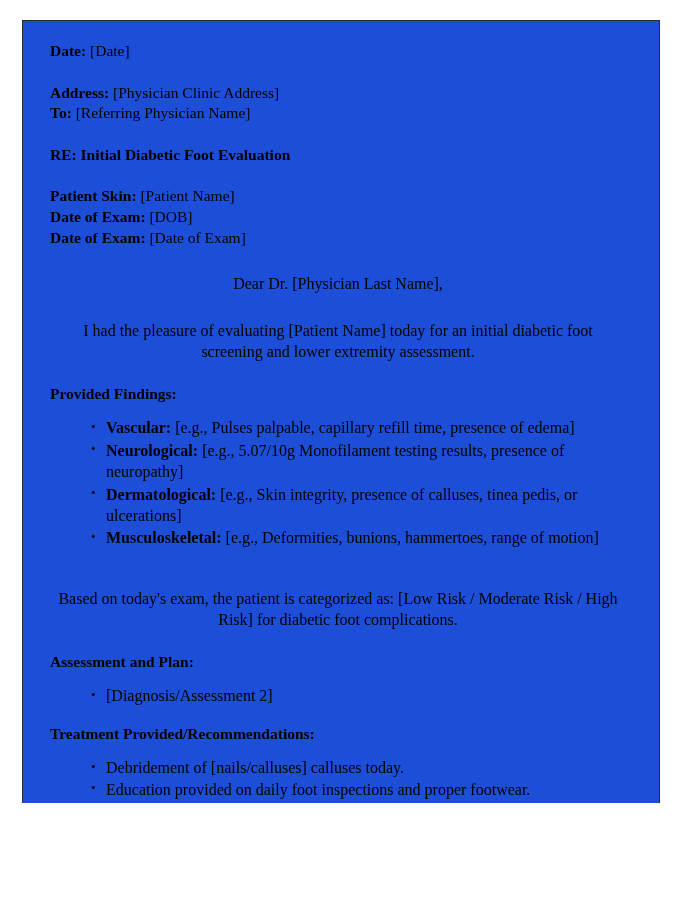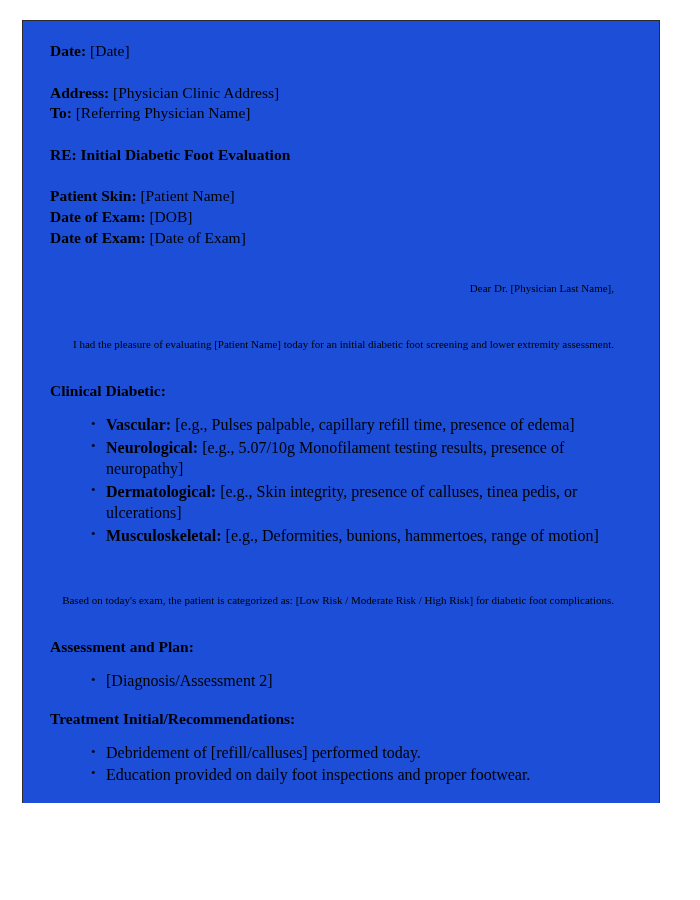--- a/index.html
+++ b/index.html
@@ -48,24 +48,24 @@
   }
 
   .heading {
     font-size: 15.5px;
     font-weight: bold;
     line-height: 1.33;
     margin: 0;
   }
 
   .para {
-    font-size: 11px;
+    font-size: 16px;
     line-height: 1.34;
-    margin: 12px;
-    text-align: right;
+    margin: 4px;
+    text-align: center;
     max-width: 578px;
   }
 
   
   ul.bullets {
     margin: 0;
     padding: 0 0 0 41px;
     list-style: none;
     max-width: 560px;
   }
@@ -131,21 +131,21 @@
     <div class="gap-lg"></div>
 
     <p class="para">Dear Dr. [Physician Last Name],</p>
 
     <div class="gap-md"></div>
 
     <p class="para">I had the pleasure of evaluating [Patient Name] today for an initial diabetic foot screening and lower extremity assessment.</p>
 
     <div class="gap-md"></div>
 
-    <p class="heading">Clinical Diabetic:</p>
+    <p class="heading">Provided Findings:</p>
 
     <div class="gap-sm"></div>
 
     <ul class="bullets">
       <li>
         <span class="lbl">Vascular:</span>
         <span>[e.g., Pulses palpable, capillary refill time, presence of edema]</span>
       </li>
       <li>
         <span class="lbl">Neurological:</span>
@@ -173,24 +173,24 @@
     <p class="heading">Assessment and Plan:</p>
 
     <div class="gap-sm"></div>
 
     <ul class="bullets tight">
       <li>[Diagnosis/Assessment 2]</li>
     </ul>
 
     <div class="gap-md"></div>
 
-    <p class="heading">Treatment Initial/Recommendations:</p>
+    <p class="heading">Treatment Provided/Recommendations:</p>
 
     <div class="gap-sm"></div>
 
     <ul class="bullets tight">
-      <li>Debridement of [refill/calluses] performed today.</li>
+      <li>Debridement of [nails/calluses] calluses today.</li>
       <li>Education provided on daily foot inspections and proper footwear.</li>
 
     </ul>
 
   </div>
 </div>
 
 </body></html>

